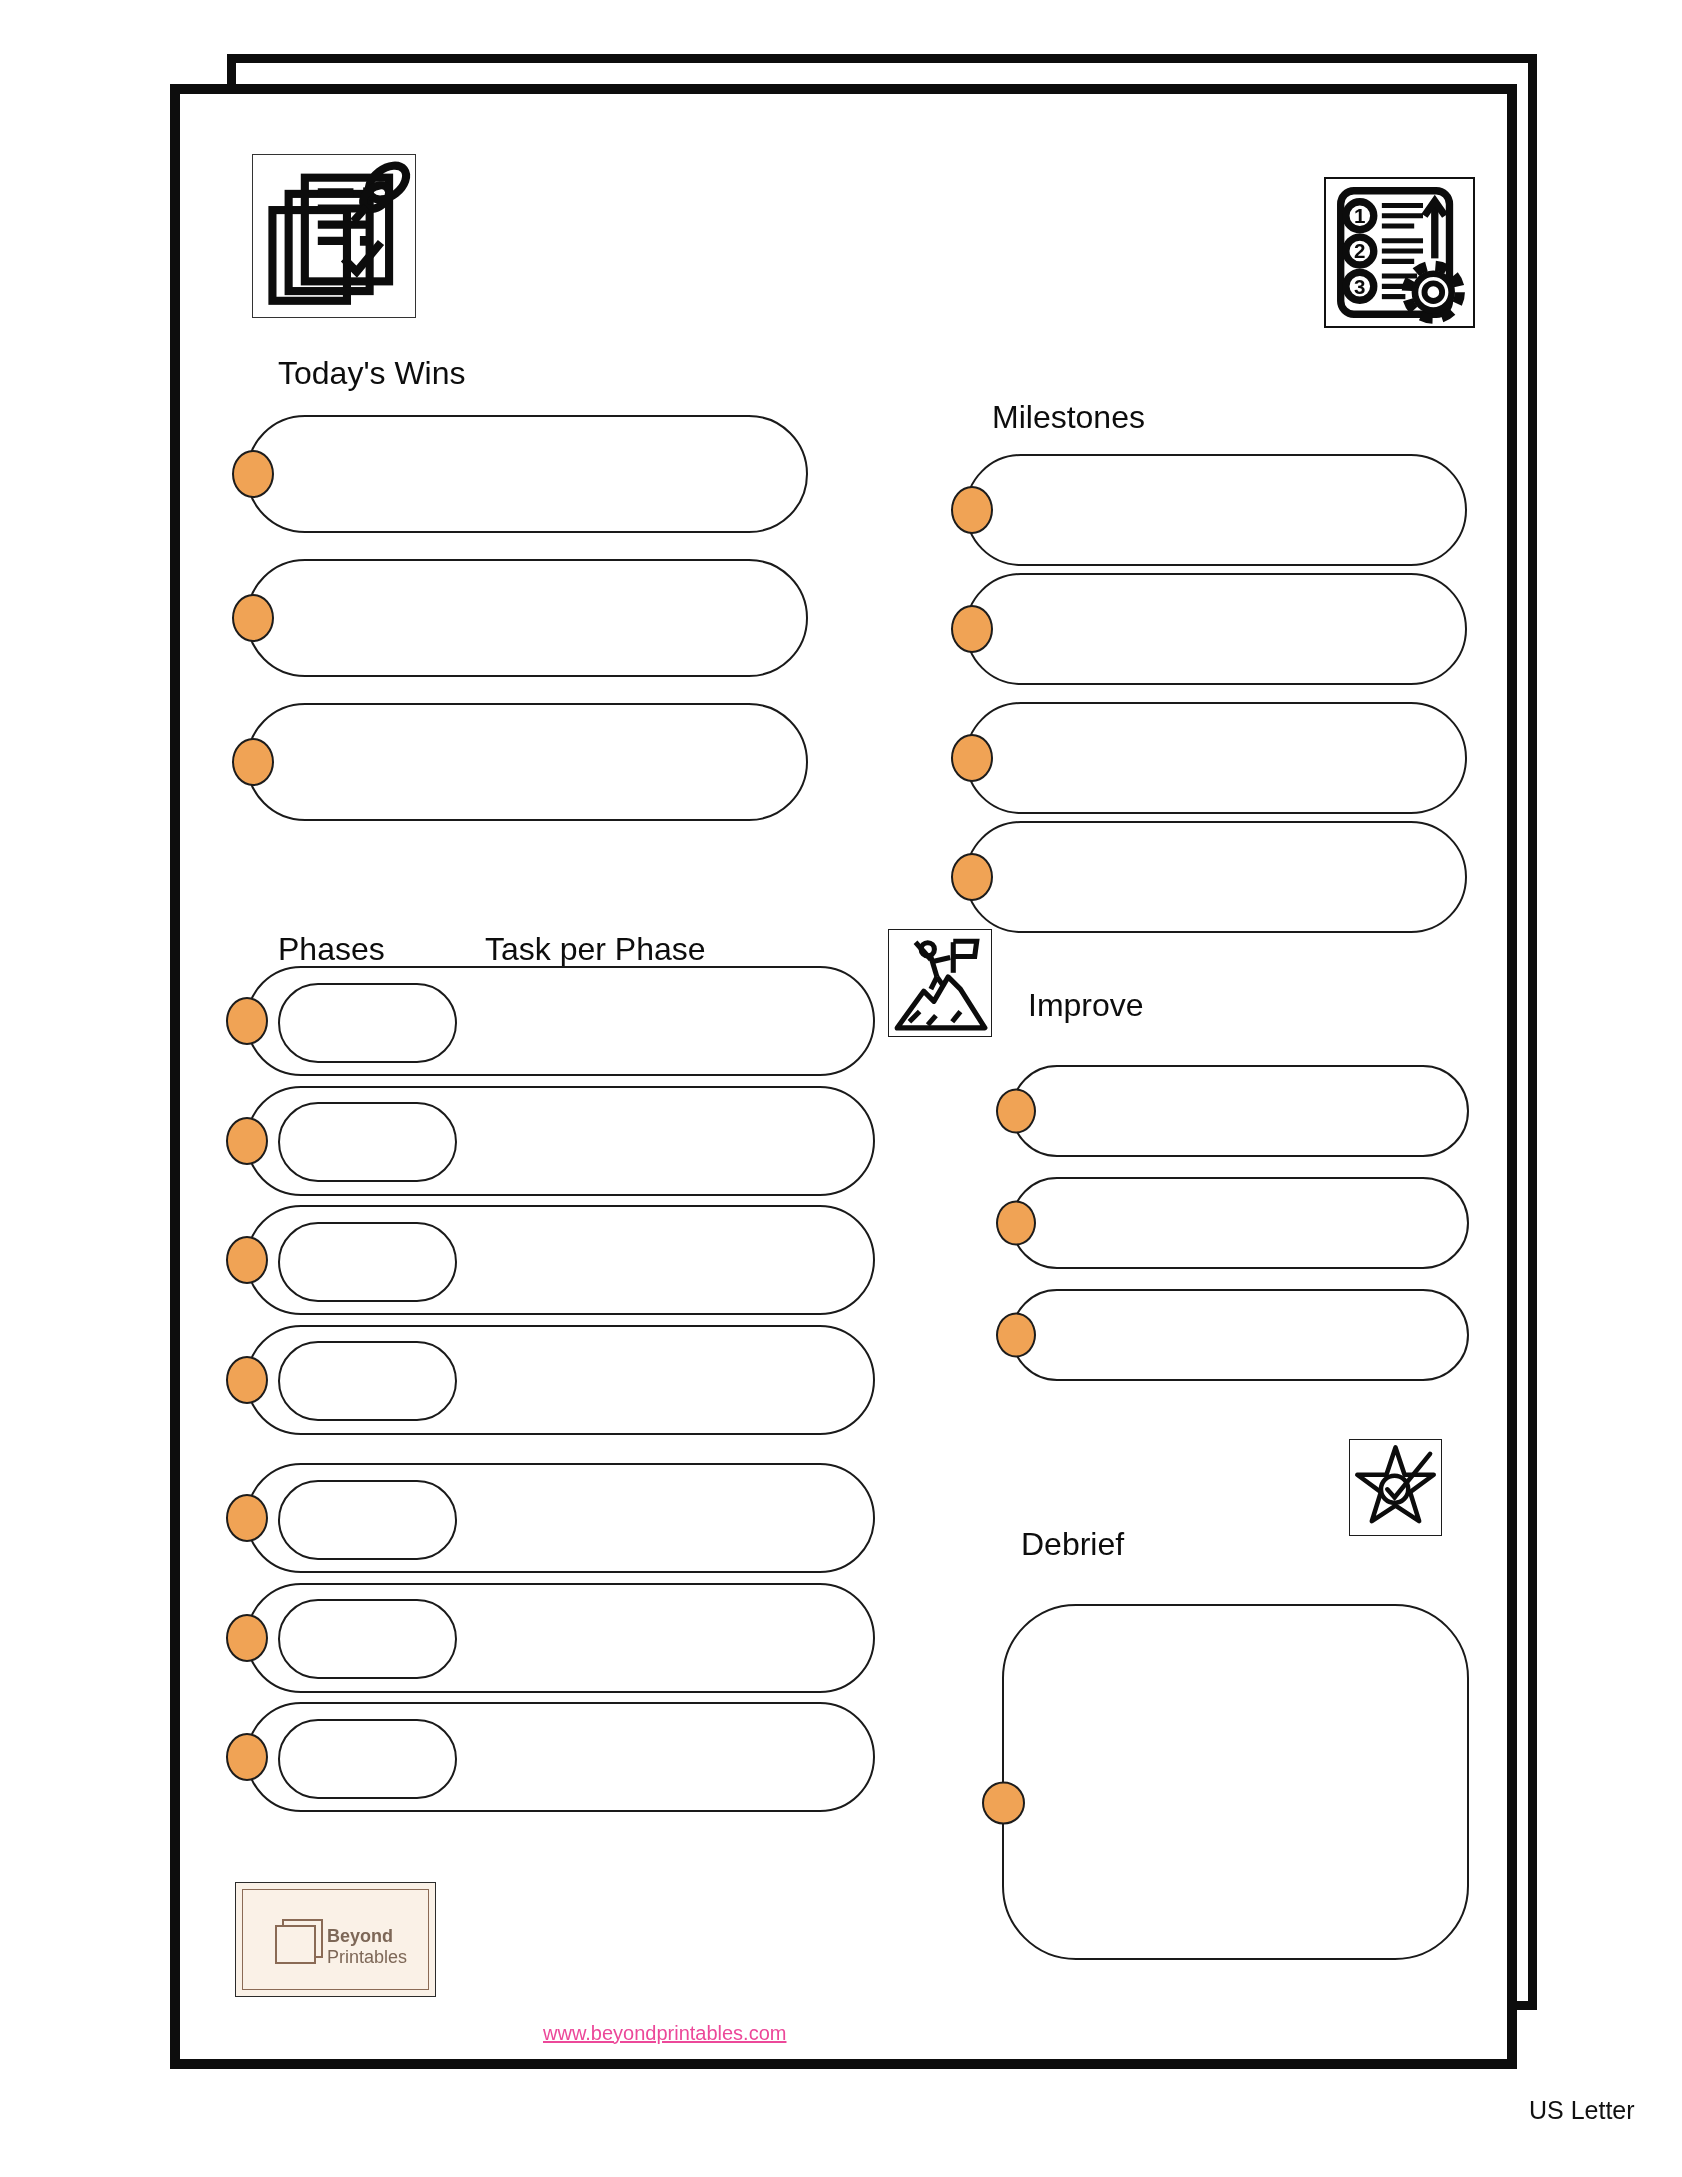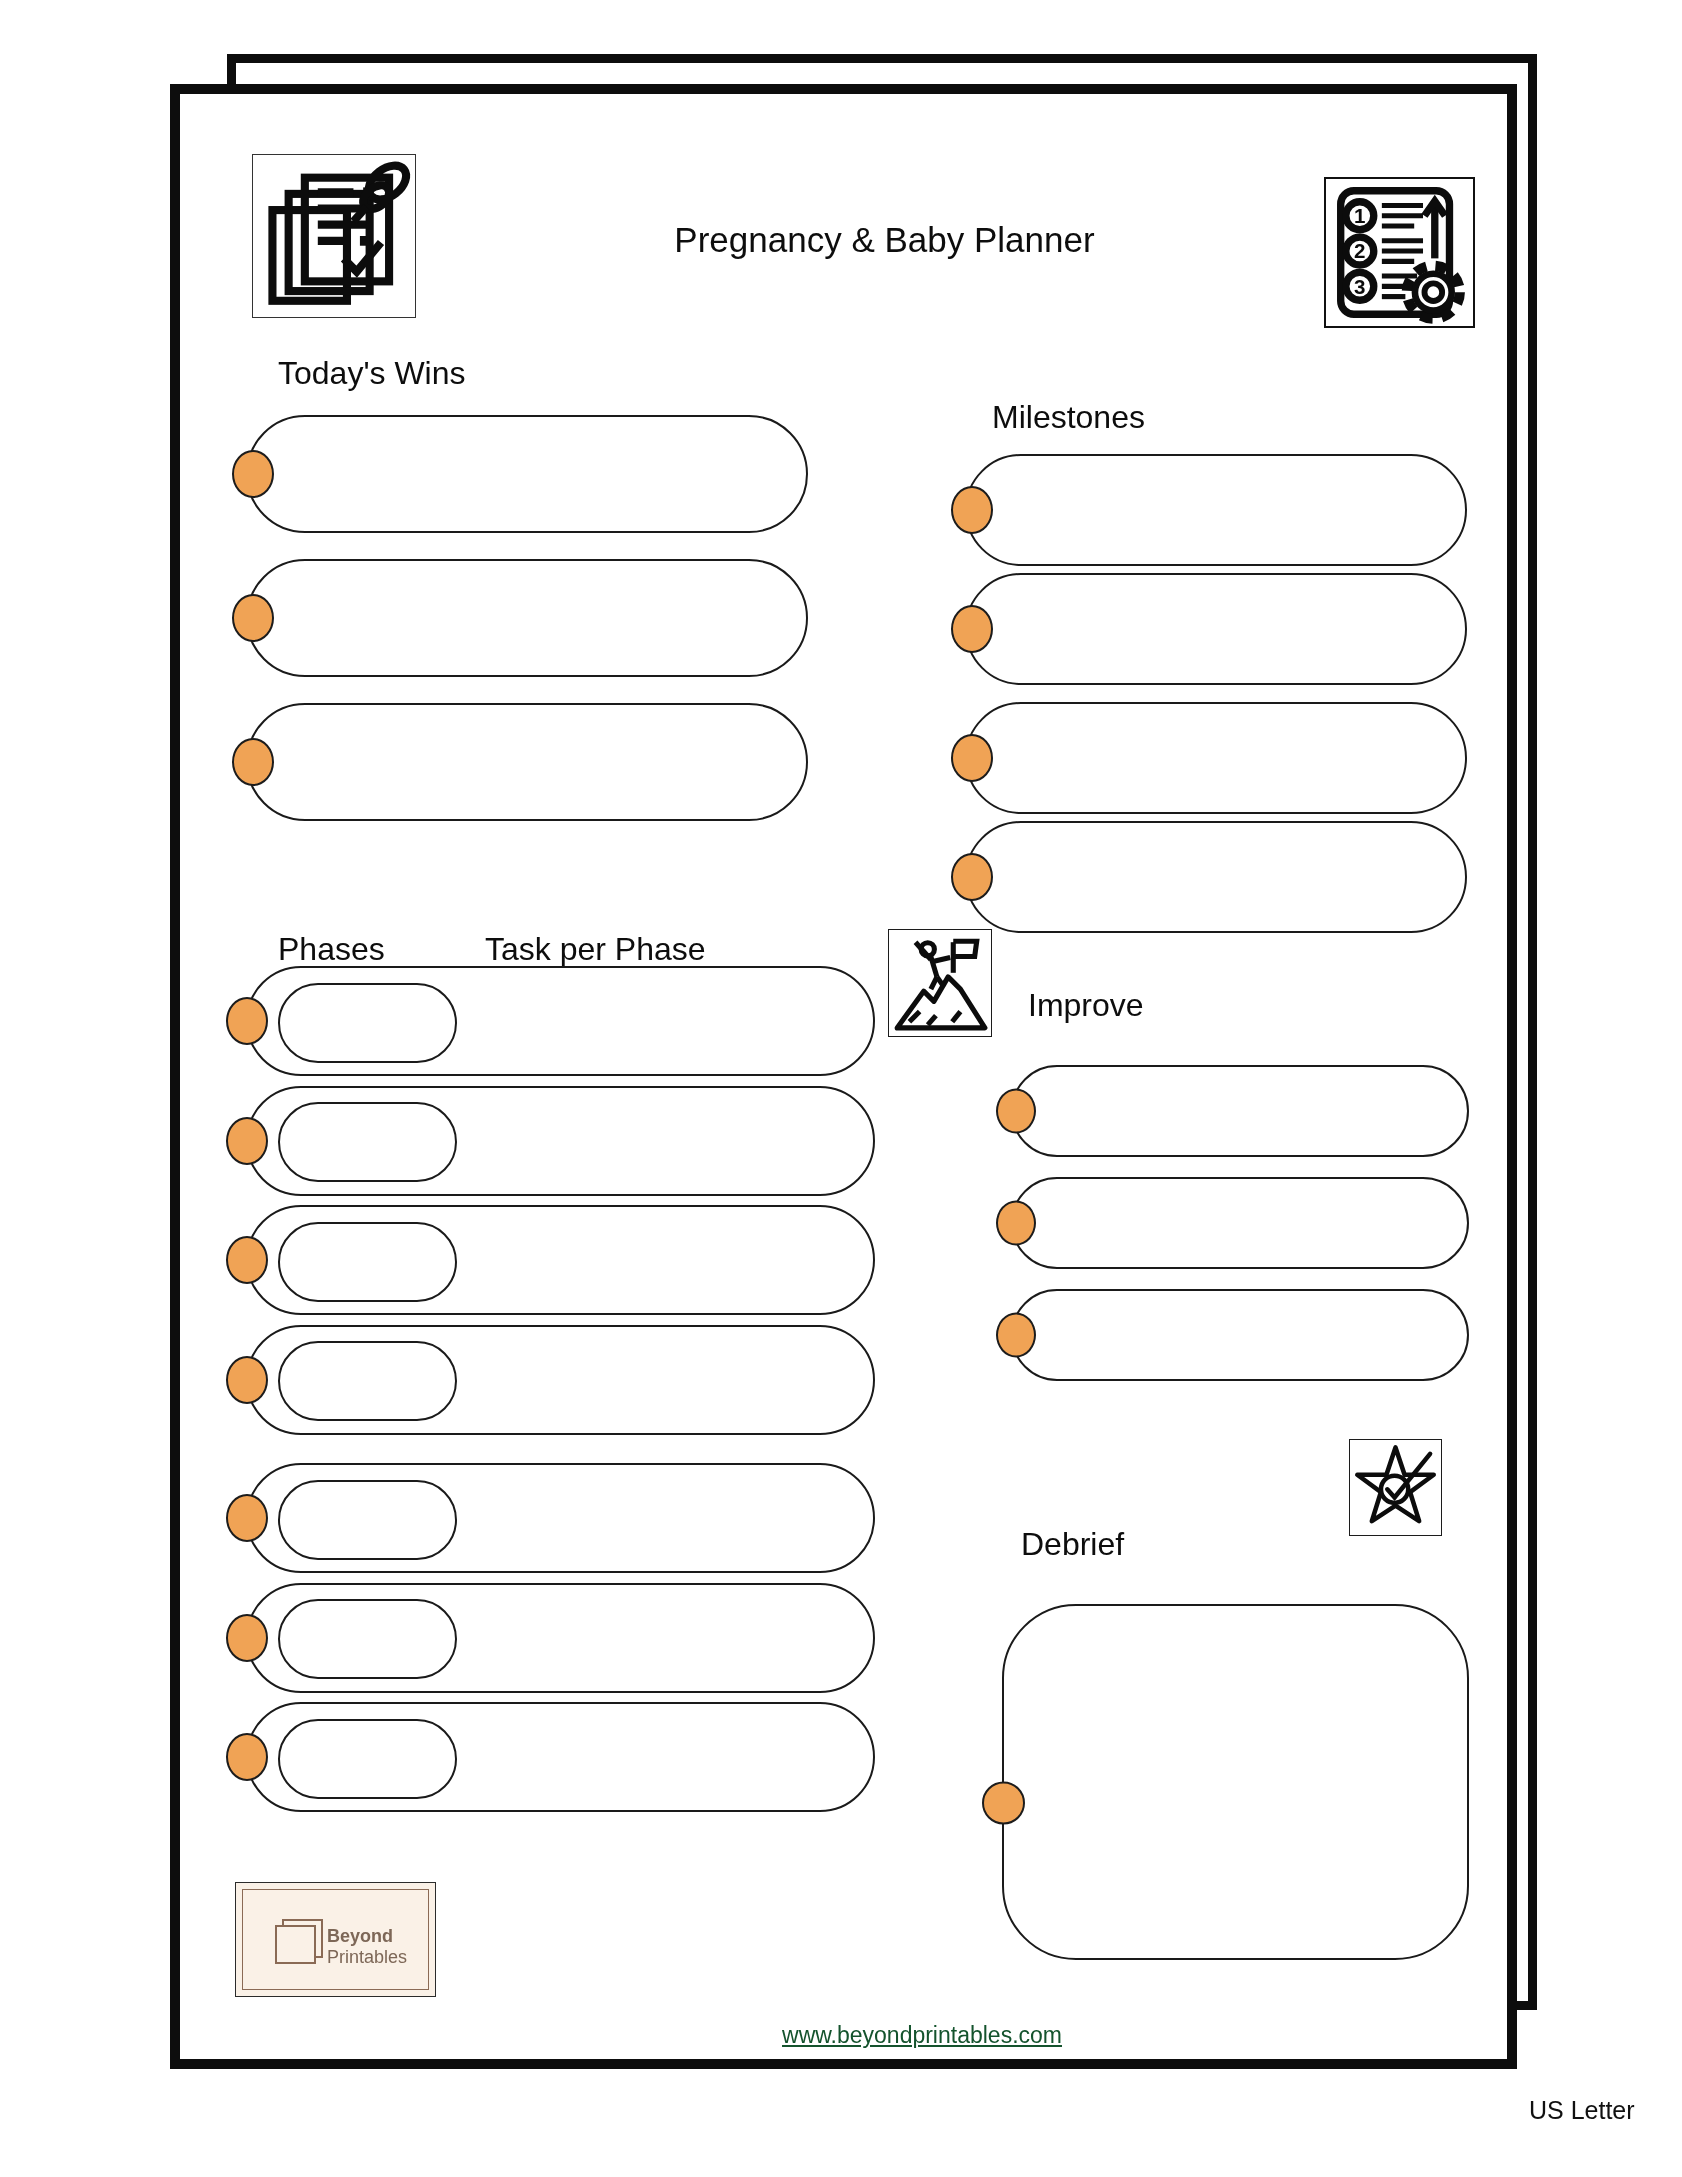--- a/index.html
+++ b/index.html
@@ -75,22 +75,22 @@
   }
   .logo-inner{position:absolute;inset:6px;border:1.7px solid #8a6a55;}
   .logo-sq{position:absolute;width:41px;height:39px;border:2.6px solid #8a6a55;box-sizing:border-box;}
   .logo-sq-back{left:46px;top:36px;}
   .logo-sq-front{left:39px;top:42px;background:#FAF1E7;}
   .logo-text{position:absolute;left:91px;top:43px;line-height:21px;color:#7d6757;font-size:18px;}
   .logo-line1{font-weight:700;}
   .logo-line2{font-weight:500;}
 
   .footer-url{
-    position:absolute;left:363px;top:1928px;width:519px;text-align:right;
-    font-size:23px;color:#14532d;text-decoration:underline;
+    position:absolute;left:363px;top:1928px;width:519px;text-align:left;
+    font-size:20px;color:#ec4899;text-decoration:underline;
   }
   .us-letter{position:absolute;left:1529px;top:2096px;font-size:25px;color:#111;}
 </style>
 </head>
 <body>
 
 <div>
 
   <div class="sheet back-page"></div>
 
@@ -107,21 +107,20 @@
         <line class="ic-stroke" x1="40" y1="43" x2="70" y2="43"></line>
         <line class="ic-stroke" x1="40" y1="53" x2="60" y2="53"></line>
           <rect x="66" y="50" width="6" height="6" fill="#0c0c0c"></rect>
         <polyline class="ic-stroke" points="56,64 64,72 79,54" stroke-width="7"></polyline>
         <ellipse class="ic-stroke" cx="83" cy="17" rx="13" ry="8.5" transform="rotate(-38 83 17)" fill="#fff"></ellipse>
         <ellipse class="ic-stroke" cx="76" cy="26" rx="9" ry="6" transform="rotate(-38 76 26)" fill="#fff"></ellipse>
         <line class="ic-stroke" x1="70" y1="32" x2="62" y2="41" stroke-width="6"></line>
       </svg>
     </div>
 
-    <h1 class="page-title">Pregnancy &amp; Baby Planner</h1>
 
     <div class="icon-box steps-box">
       <svg viewBox="0 0 100 100">
         <rect class="ic-stroke" x="10" y="8" width="74" height="84" rx="9" stroke-width="4.5"></rect>
         <circle class="ic-stroke" cx="23" cy="25" r="9.5" stroke-width="4"></circle>
         <text x="23" y="30" font-size="14" font-weight="bold" text-anchor="middle" fill="#0c0c0c">1</text>
         <circle class="ic-stroke" cx="23" cy="49" r="9.5" stroke-width="4"></circle>
         <text x="23" y="54" font-size="14" font-weight="bold" text-anchor="middle" fill="#0c0c0c">2</text>
         <circle class="ic-stroke" cx="23" cy="73" r="9.5" stroke-width="4"></circle>
         <text x="23" y="78" font-size="14" font-weight="bold" text-anchor="middle" fill="#0c0c0c">3</text>

